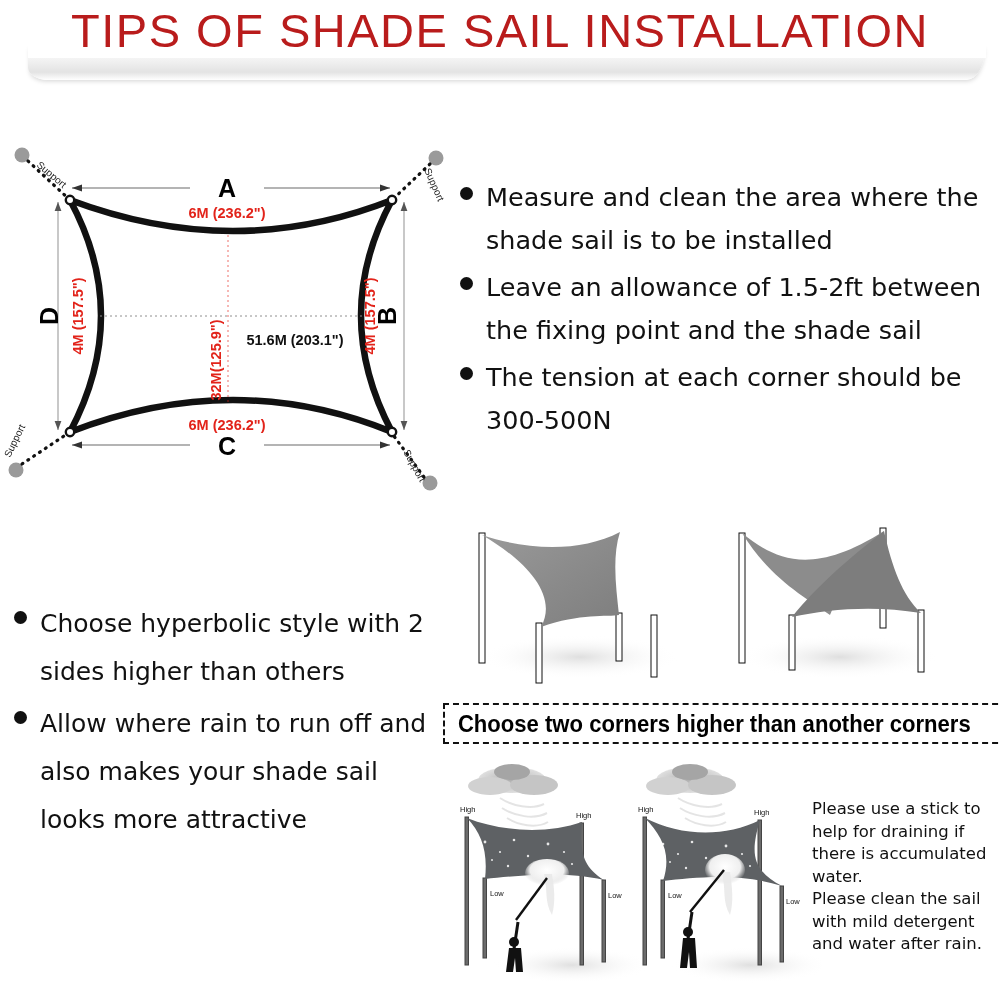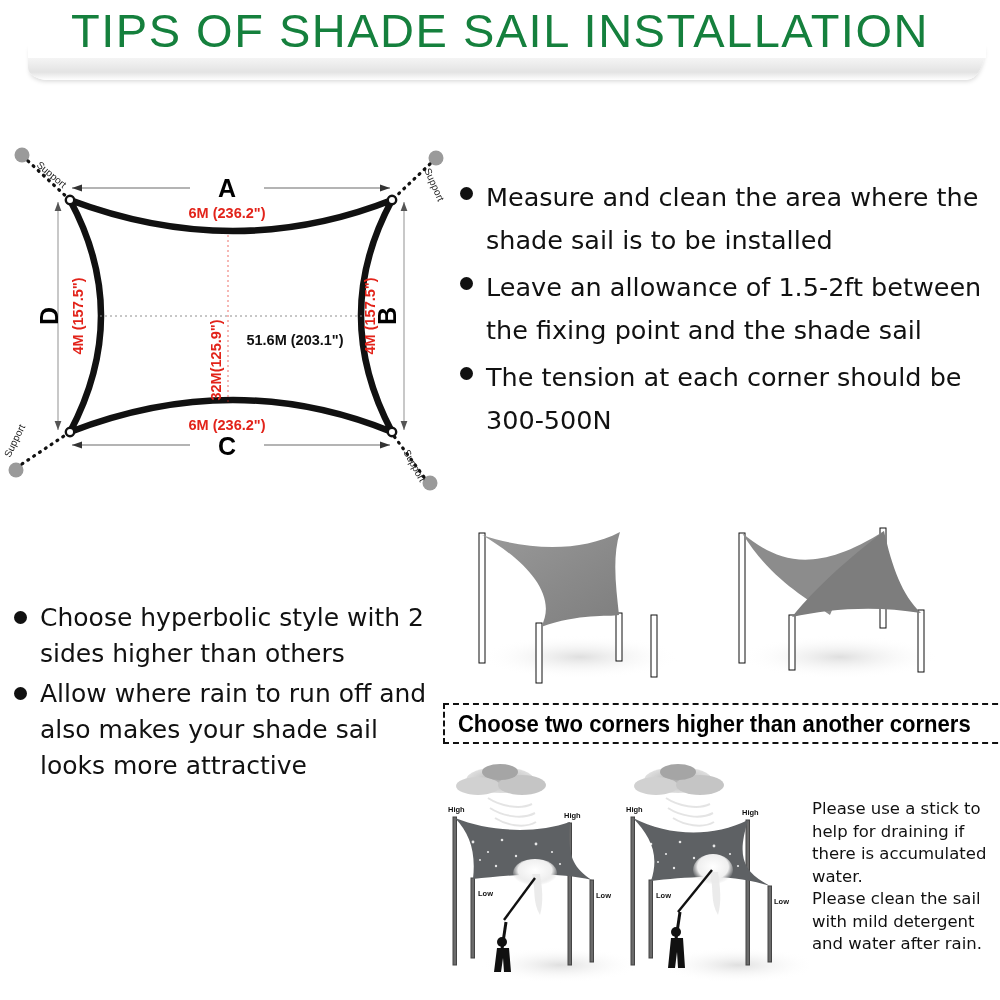--- a/index.html
+++ b/index.html
@@ -24,21 +24,21 @@
     content:"";position:absolute;left:0;right:0;top:0;height:14px;
     background:#ffffff;
   }
   .banner-title{
     position:absolute;left:0;top:3px;width:1000px;
     text-align:center;
     font-family:"Liberation Sans", sans-serif;
     font-size:47px;
     letter-spacing:1.5px;
     font-weight:400;
-    color:#15803d;
+    color:#b91c1c;
     white-space:nowrap;
     z-index:3;
   }
 
   
   .sail-diagram{position:absolute;left:0px;top:140px;width:470px;height:360px;}
   .sail-diagram svg{display:block;}
 
   .dim-red{font-family:"Liberation Sans",sans-serif;font-weight:bold;fill:#E2231A;}
   .dim-blk{font-family:"Liberation Sans",sans-serif;font-weight:bold;fill:#111;}
@@ -56,21 +56,21 @@
     width:13px;height:13px;border-radius:50%;
     background:#111;
     margin-right:13px;
     margin-top:11px;
   }
   .bullets .txt{
     font-size:25.5px;line-height:43px;color:#111;
   }
   #bullets-top{left:460px;top:176px;width:545px;}
   #bullets-bottom{left:14px;top:600px;width:430px;}
-  #bullets-bottom .txt{font-size:25px;line-height:36px;}
+  #bullets-bottom .txt{font-size:25px;line-height:48px;}
 
   
   .sails3d{position:absolute;left:440px;top:505px;width:560px;height:185px;}
 
   
   .callout{
     position:absolute;left:443px;top:703px;width:605px;height:41px;
     border:2px dashed #111;
     display:flex;align-items:center;
     box-sizing:border-box;
@@ -80,21 +80,21 @@
     font-weight:bold;
     font-size:24px;
     color:#000;
     transform:scaleX(.92);
     transform-origin:left center;
     padding-left:14px;
     white-space:nowrap;
   }
 
   
-  .rain-illos{position:absolute;left:440px;top:760px;width:370px;height:240px;font-weight:bold;}
+  .rain-illos{position:absolute;left:452px;top:760px;width:370px;height:240px;}
   .hl-lbl{font-family:"Liberation Sans",sans-serif;fill:#111;font-size:7.5px;}
 
   
   .care-note{
     position:absolute;left:812px;top:798px;width:190px;
     font-family:"DejaVu Sans",sans-serif;
     font-size:16.5px;line-height:22.5px;color:#111;
   }
   .care-note p{margin:0;}
 </style>

